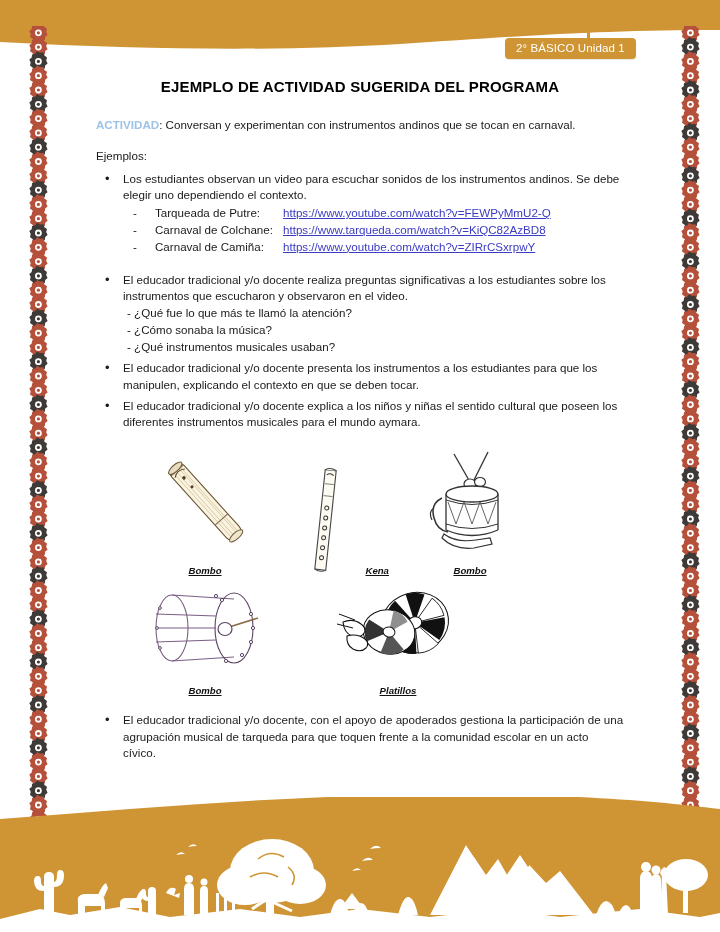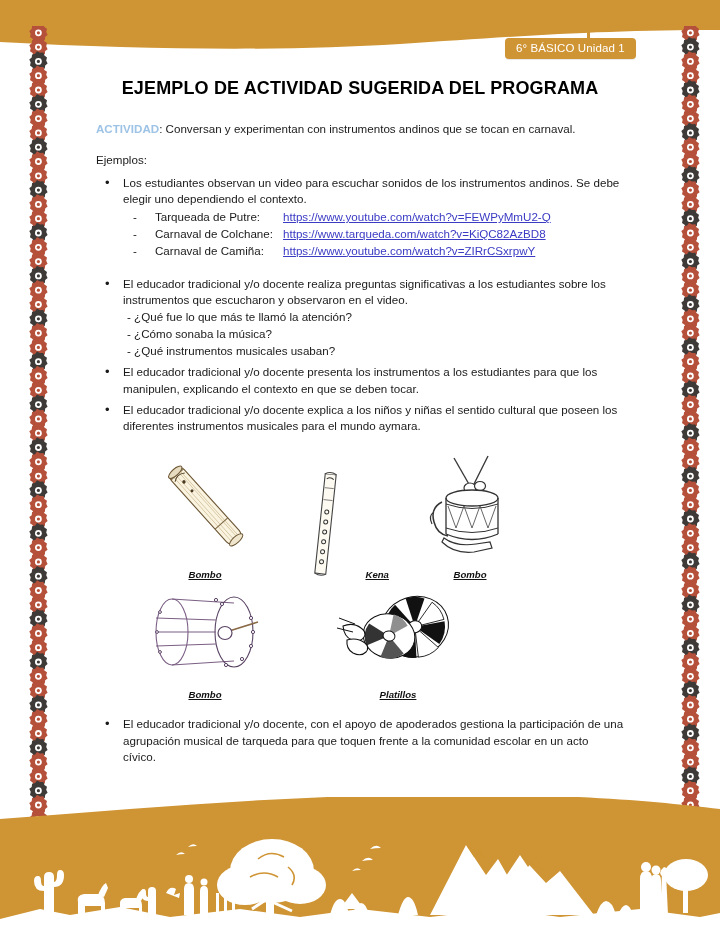--- a/index.html
+++ b/index.html
@@ -32,21 +32,21 @@
 
   
   .side-border{position:absolute;top:26px;width:26px;height:812px;overflow:hidden;}
   .side-border.left{left:24px;}
   .side-border.right{left:676px;}
 
   
   .content{position:absolute;left:96px;top:78px;width:528px;}
 
   h1.doc-title{
-    font-size:18px;font-weight:bold;color:#000;
+    font-size:15px;font-weight:bold;color:#000;
     text-align:center;margin:0 0 22px 0;letter-spacing:.15px;
   }
 
   .eje-banner{
     background:#c2573a;color:#ffffff;
     font-size:10.7px;font-weight:bold;
     padding:8px 10px 8px 12px;
     letter-spacing:.1px;
     margin-bottom:24px;
   }
@@ -94,21 +94,21 @@
 </style>
 </head>
 <body>
 
 <div class="page">
 
   <svg class="wave-top" viewBox="0 0 720 70" preserveAspectRatio="none">
     <path d="M0,0 L720,0 L720,30 C600,30 520,36 400,44 C290,51 150,50 0,42 Z" fill="#cf9433"></path>
   </svg>
   <div class="badge-stem"></div>
-  <div class="badge">6° BÁSICO Unidad 1</div>
+  <div class="badge">2° BÁSICO Unidad 1</div>
 
   <div class="side-border left">
     <svg viewBox="0 0 26 812" width="26" height="812" preserveAspectRatio="none">
       <defs>
         <g id="ros">
           <path d="M13,0.6 L16,2.2 L19.4,2 L20.4,5 L23,6.8 L22.2,9.9 L23.6,12.9 L21.2,14.8 L20.8,18 L17.7,18.6 L15.3,20.7 L12.6,19.2 L9.7,19.7 L8.6,16.8 L6,15 L6.7,11.9 L5.3,8.9 L7.7,7 L8.1,3.8 L11.2,3.2 Z"></path>
         </g>
         <g id="dot">
           <circle cx="14" cy="11" r="3.1" fill="#ffffff"></circle>
           <circle cx="14" cy="11" r="1.5"></circle>

